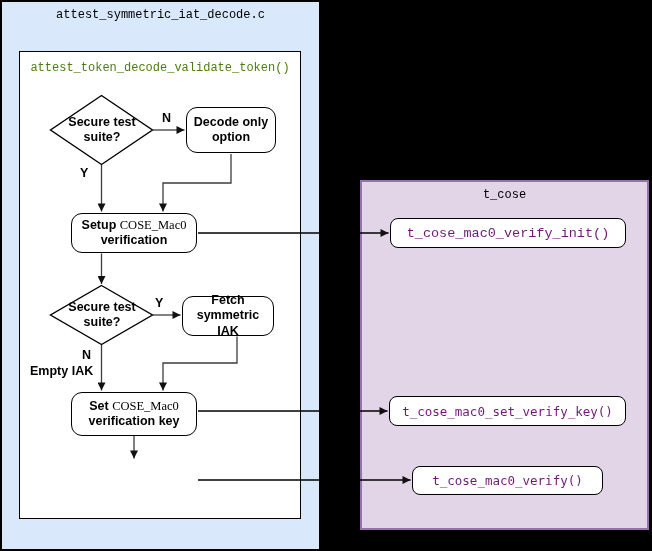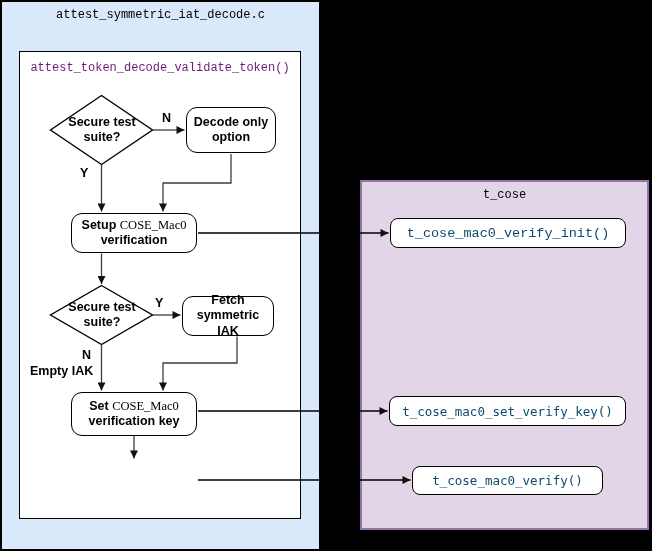--- a/index.html
+++ b/index.html
@@ -35,21 +35,21 @@
     left: 17px; top: 49px;
     width: 282px; height: 468px;
     background: #ffffff;
     border: 1.5px solid #000;
   }
   .fn-title {
     position: absolute;
     top: 9px; left: 0; width: 100%;
     text-align: center;
     font-size: 12px;
-    color: #701a75;
+    color: #4d7c0f;
   }
 
   
   .tcose-box {
     position: absolute;
     left: 360px; top: 180px;
     width: 289px; height: 350px;
     background: #e1d5e7;
     border: 2px solid #9673a6;
   }
@@ -101,21 +101,21 @@
 
   
   .pill {
     position: absolute;
     background: #fff;
     border: 1.4px solid #000;
     border-radius: 8px;
     display: flex;
     align-items: center;
     justify-content: center;
-    color: #0c4a6e;
+    color: #701a75;
   }
   .p-init  { left: 390px; top: 218px; width: 236px; height: 30px; font-size: 13.5px; }
   .p-setkey{ left: 389px; top: 396px; width: 237px; height: 30px; font-size: 12.5px; }
   .p-verify{ left: 412px; top: 466px; width: 191px; height: 29px; font-size: 12.5px; }
 
   
   .dtext {
     position: absolute;
     width: 80px;
     text-align: center;

